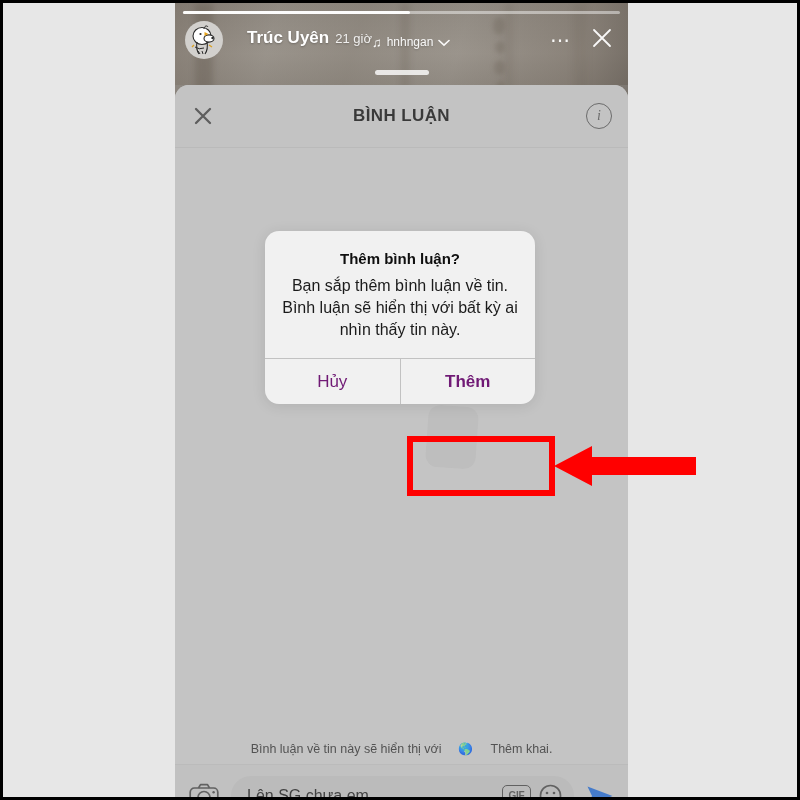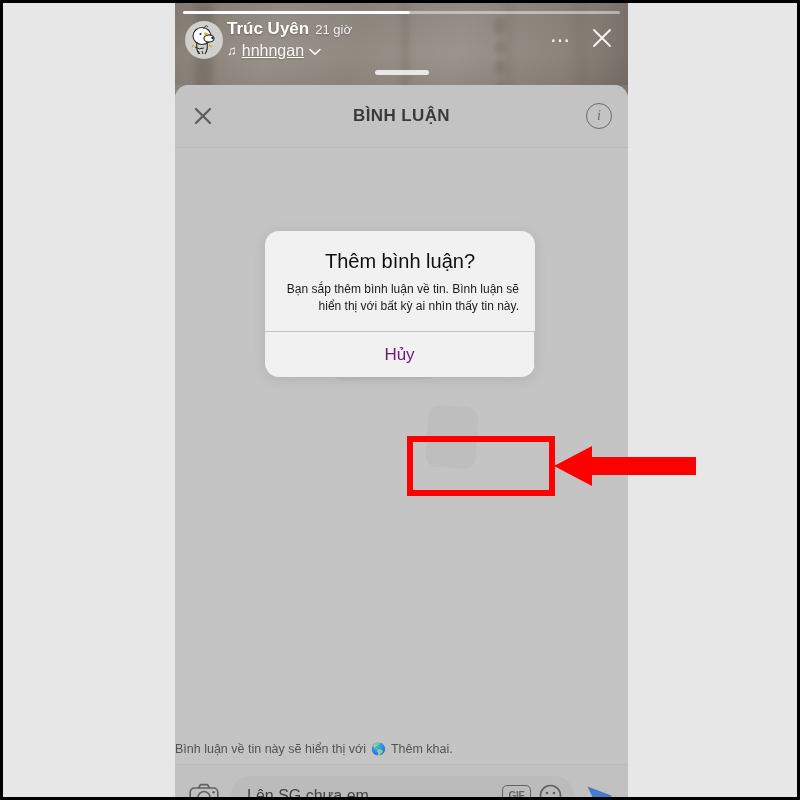--- a/index.html
+++ b/index.html
@@ -93,23 +93,23 @@
   #avatar {
     width: 38px;
     height: 38px;
     border-radius: 50%;
     background: #d2d0cd;
     flex: 0 0 auto;
     position: relative;
     overflow: hidden;
   }
   #story-meta {
-    margin-left: 4px;
-    display: flex;
-    flex-direction: column;
+    margin-left: 24px;
+    display: flex;
+    flex-direction: row;
     justify-content: flex-start;
     flex: 1 1 auto;
     min-width: 0;
   }
   .story-line1 {
     display: flex;
     align-items: baseline;
     gap: 6px;
     line-height: 1.05;
   }
@@ -130,23 +130,22 @@
     gap: 5px;
     margin-top: 4px;
   }
   #music-note-icon {
     color: rgba(255,255,255,0.95);
     font-size: 13px;
     line-height: 1;
   }
   #story-music {
     color: rgba(255,255,255,0.95);
-    font-size: 16px;
+    font-size: 12px;
     text-shadow: 0 1px 2px rgba(0,0,0,0.22);
-    text-decoration: underline;
   }
   #story-actions {
     display: flex;
     align-items: center;
     gap: 18px;
     flex: 0 0 auto;
     padding-right: 4px;
   }
   #story-more-icon {
     color: rgba(255,255,255,0.95);
@@ -251,21 +250,22 @@
     transform: rotate(-1.5deg);
   }
 
   
   #privacy-row {
     position: relative;
     height: 30px;
     background: #cccccc;
     display: flex;
     align-items: center;
-    gap: 4px;
+    justify-content: center;
+    gap: 16px;
   }
   #privacy-text {
     font-size: 12.5px;
     color: #3a3a3a;
   }
   #globe-icon {
     font-size: 12px;
     line-height: 1;
     color: #3a3a3a;
     margin: 0 1px;
@@ -349,30 +349,29 @@
     border-radius: 14px;
     background: #f1f1f1;
     overflow: hidden;
     box-shadow: 0 2px 14px rgba(0,0,0,0.10);
   }
   #alert-content {
     padding: 19px 16px 17px 16px;
     text-align: center;
   }
   #alert-title {
-    font-size: 20px;
-    font-weight: normal;
+    font-size: 15px;
+    font-weight: bold;
     color: #0f0f0f;
     margin-bottom: 8px;
   }
   #alert-message {
-    font-size: 12px;
+    font-size: 16px;
     line-height: 1.38;
     color: #1b1b1b;
-    text-align: right;
   }
   #alert-buttons {
     display: flex;
     border-top: 1px solid #c2c2c2;
     height: 45px;
   }
   .alert-btn {
     flex: 1 1 50%;
     display: flex;
     align-items: center;
@@ -534,20 +533,21 @@
 
     <div id="modal-scrim"></div>
 
     <div id="alert-dialog">
       <div id="alert-content">
         <div id="alert-title">Thêm bình luận?</div>
         <div id="alert-message">Bạn sắp thêm bình luận về tin. Bình luận sẽ hiển thị với bất kỳ ai nhìn thấy tin này.</div>
       </div>
       <div id="alert-buttons">
         <div class="alert-btn" id="alert-cancel-button">Hủy</div>
+        <div class="alert-btn" id="alert-confirm-button">Thêm</div>
       </div>
     </div>
 
   </div>
 
   <div id="highlight-box"></div>
 
   <div id="pointer-arrow">
     <svg width="142" height="44" viewBox="0 0 142 44" aria-hidden="true">
       <path d="M0 22 L38 2 L38 13 L142 13 L142 31 L38 31 L38 42 Z" fill="#ff0000"></path>

